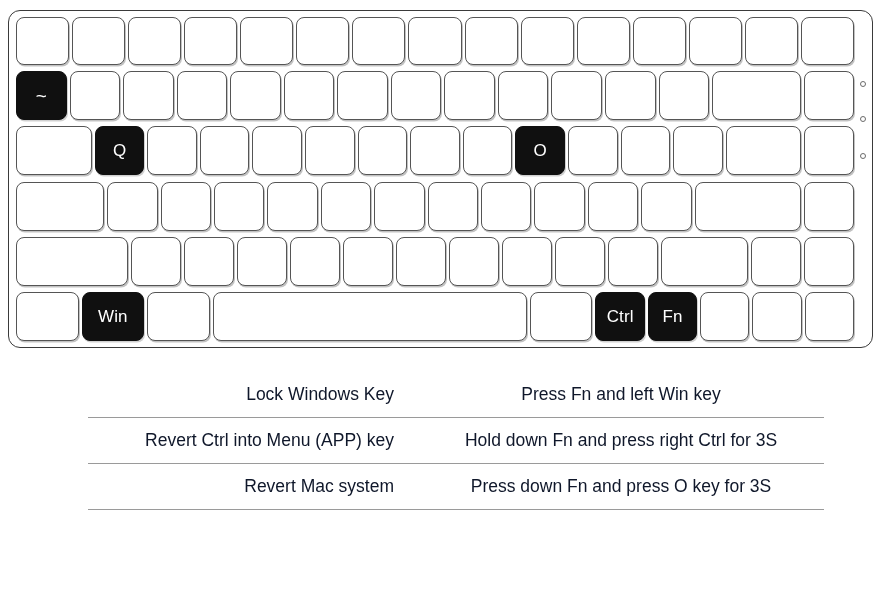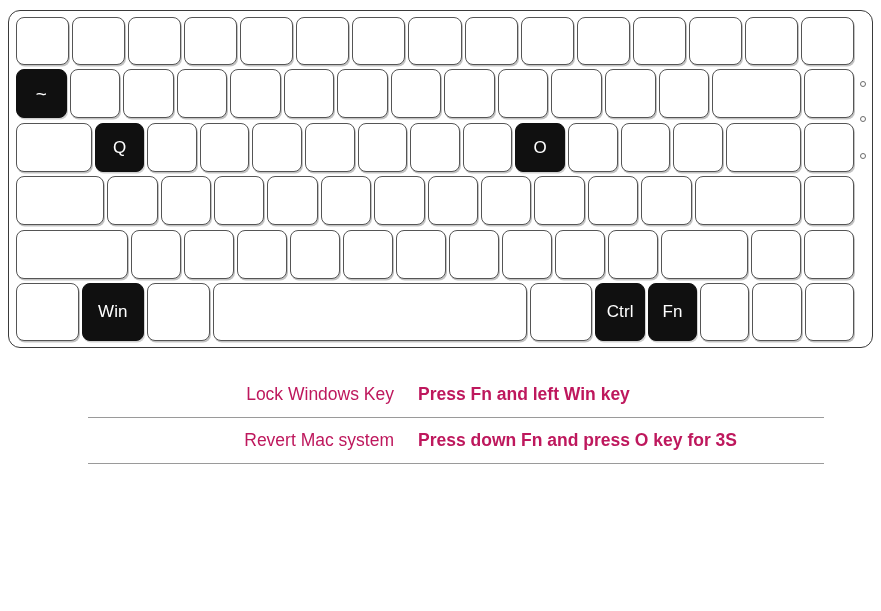--- a/index.html
+++ b/index.html
@@ -41,21 +41,21 @@
     display: flex;
     align-items: stretch;
     gap: 3px;
     width: 838px;
   }
   .kb-row.r1 { height: 48px; }
   .kb-row.r2 { height: 49px; }
   .kb-row.r3 { height: 49px; }
   .kb-row.r4 { height: 49px; }
   .kb-row.r5 { height: 49px; }
-  .kb-row.r6 { height: 58px; }
+  .kb-row.r6 { height: 49px; }
 
   .key {
     box-sizing: border-box;
     border: 1.4px solid #555555;
     border-radius: 8px;
     background: #ffffff;
     display: flex;
     align-items: center;
     justify-content: center;
     font-size: 17px;
@@ -115,36 +115,35 @@
   .shortcut-table {
     border-collapse: collapse;
     width: 712px;
     margin-left: 88px;
     table-layout: fixed;
   }
   .shortcut-table td {
     height: 45px;
     vertical-align: middle;
     font-size: 17.5px;
-    color: #be185d;
+    color: #0f172a;
     border-bottom: 1.3px solid #9a9a9a;
     padding: 0;
   }
   .shortcut-table tr:first-child td { border-top: none; }
   .col-action {
     width: 306px;
     text-align: right;
     padding-right: 12px !important;
   }
   .col-method {
     width: 406px;
-    text-align: left;
+    text-align: center;
     padding-left: 12px !important;
     border-left: none;
-    font-weight: bold;
   }
 </style>
 </head>
 <body>
 
 <div class="keyboard-wrap">
   <div class="keyboard-inner">
 
     <div class="kb-row r1">
       <div class="key u1"></div>
@@ -257,18 +256,22 @@
 </div>
 
 <div class="table-wrap">
   <table class="shortcut-table">
     <tbody>
       <tr>
         <td class="col-action">Lock Windows Key</td>
         <td class="col-method">Press Fn and left Win key</td>
       </tr>
       <tr>
+        <td class="col-action">Revert Ctrl into Menu (APP) key</td>
+        <td class="col-method">Hold down Fn and press right Ctrl for 3S</td>
+      </tr>
+      <tr>
         <td class="col-action">Revert Mac system</td>
         <td class="col-method">Press down Fn and press O key for 3S</td>
       </tr>
     </tbody>
   </table>
 </div>
 
 </body></html>

